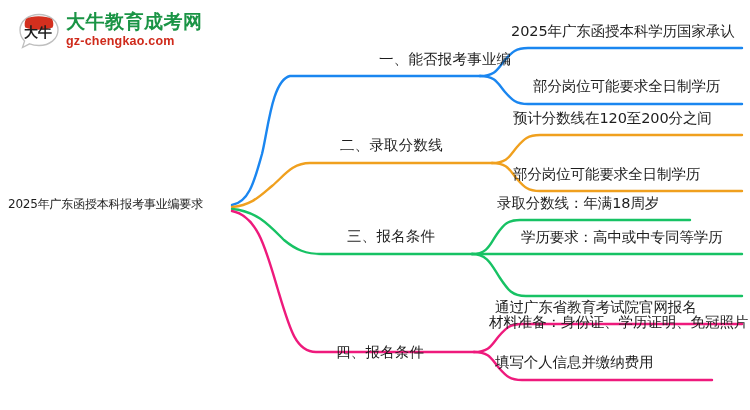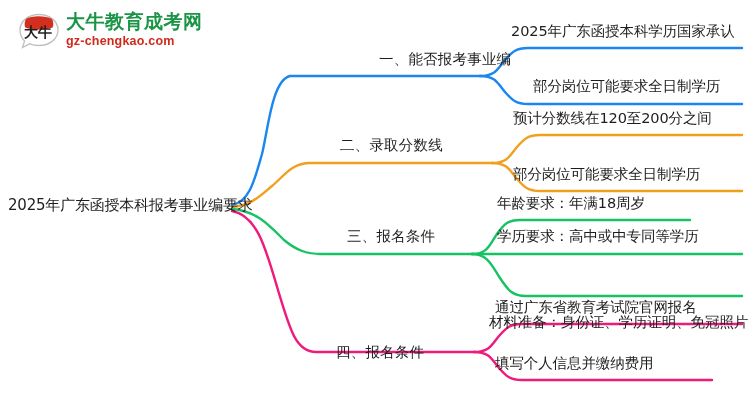--- a/index.html
+++ b/index.html
@@ -68,21 +68,21 @@
 
   
   .node {
     position: absolute;
     white-space: nowrap;
     color: #1d1d1d;
     font-family: "DejaVu Sans", "Liberation Sans", sans-serif;
     line-height: 1;
   }
   #root-node {
-    font-size: 15px;
+    font-size: 12px;
     left: 8px;
     top: 198px;
     letter-spacing: -0.2px;
   }
   .l1-node {
     font-size: 14.5px;
     letter-spacing: 0.2px;
   }
   .l2-node {
     font-size: 14.5px;
@@ -138,19 +138,19 @@
 
 <div class="node l1-node" style="left:338px; top:52px;margin-left:41px;">一、能否报考事业编</div>
 <div class="node l2-node" style="left:511px; top:24px;">2025年广东函授本科学历国家承认</div>
 <div class="node l2-node" style="left:533px; top:80px;font-family:Liberation Mono, monospace;">部分岗位可能要求全日制学历</div>
 
 <div class="node l1-node" style="left:340px; top:138px;">二、录取分数线</div>
 <div class="node l2-node" style="left:513px; top:111px;">预计分数线在120至200分之间</div>
 <div class="node l2-node" style="left:513px; top:167px;">部分岗位可能要求全日制学历</div>
 
 <div class="node l1-node" style="left:340px; top:229px;margin-left:7px;">三、报名条件</div>
-<div class="node l2-node" style="left:497px; top:196px;">年龄要求：年满18周岁</div>
-<div class="node l2-node" style="left:497px; top:230px;font-family:Liberation Mono, monospace;">学历要求：高中或中专同等学历</div>
+<div class="node l2-node" style="left:497px; top:196px;">录取分数线：年满18周岁</div>
+<div class="node l2-node" style="left:521px; top:230px;">学历要求：高中或中专同等学历</div>
 <div class="node l2-node" style="left:489px; top:272px;margin-top:43px;">材料准备：身份证、学历证明、免冠照片</div>
 
 <div class="node l1-node" style="left:336px; top:345px;">四、报名条件</div>
 <div class="node l2-node" style="left:495px; top:300px;">通过广东省教育考试院官网报名</div>
-<div class="node l2-node" style="left:495px; top:356px;">填写个人信息并缴纳费用</div>
+<div class="node l2-node" style="left:495px; top:356px;font-family:Liberation Mono, monospace;">填写个人信息并缴纳费用</div>
 
 </body></html>

